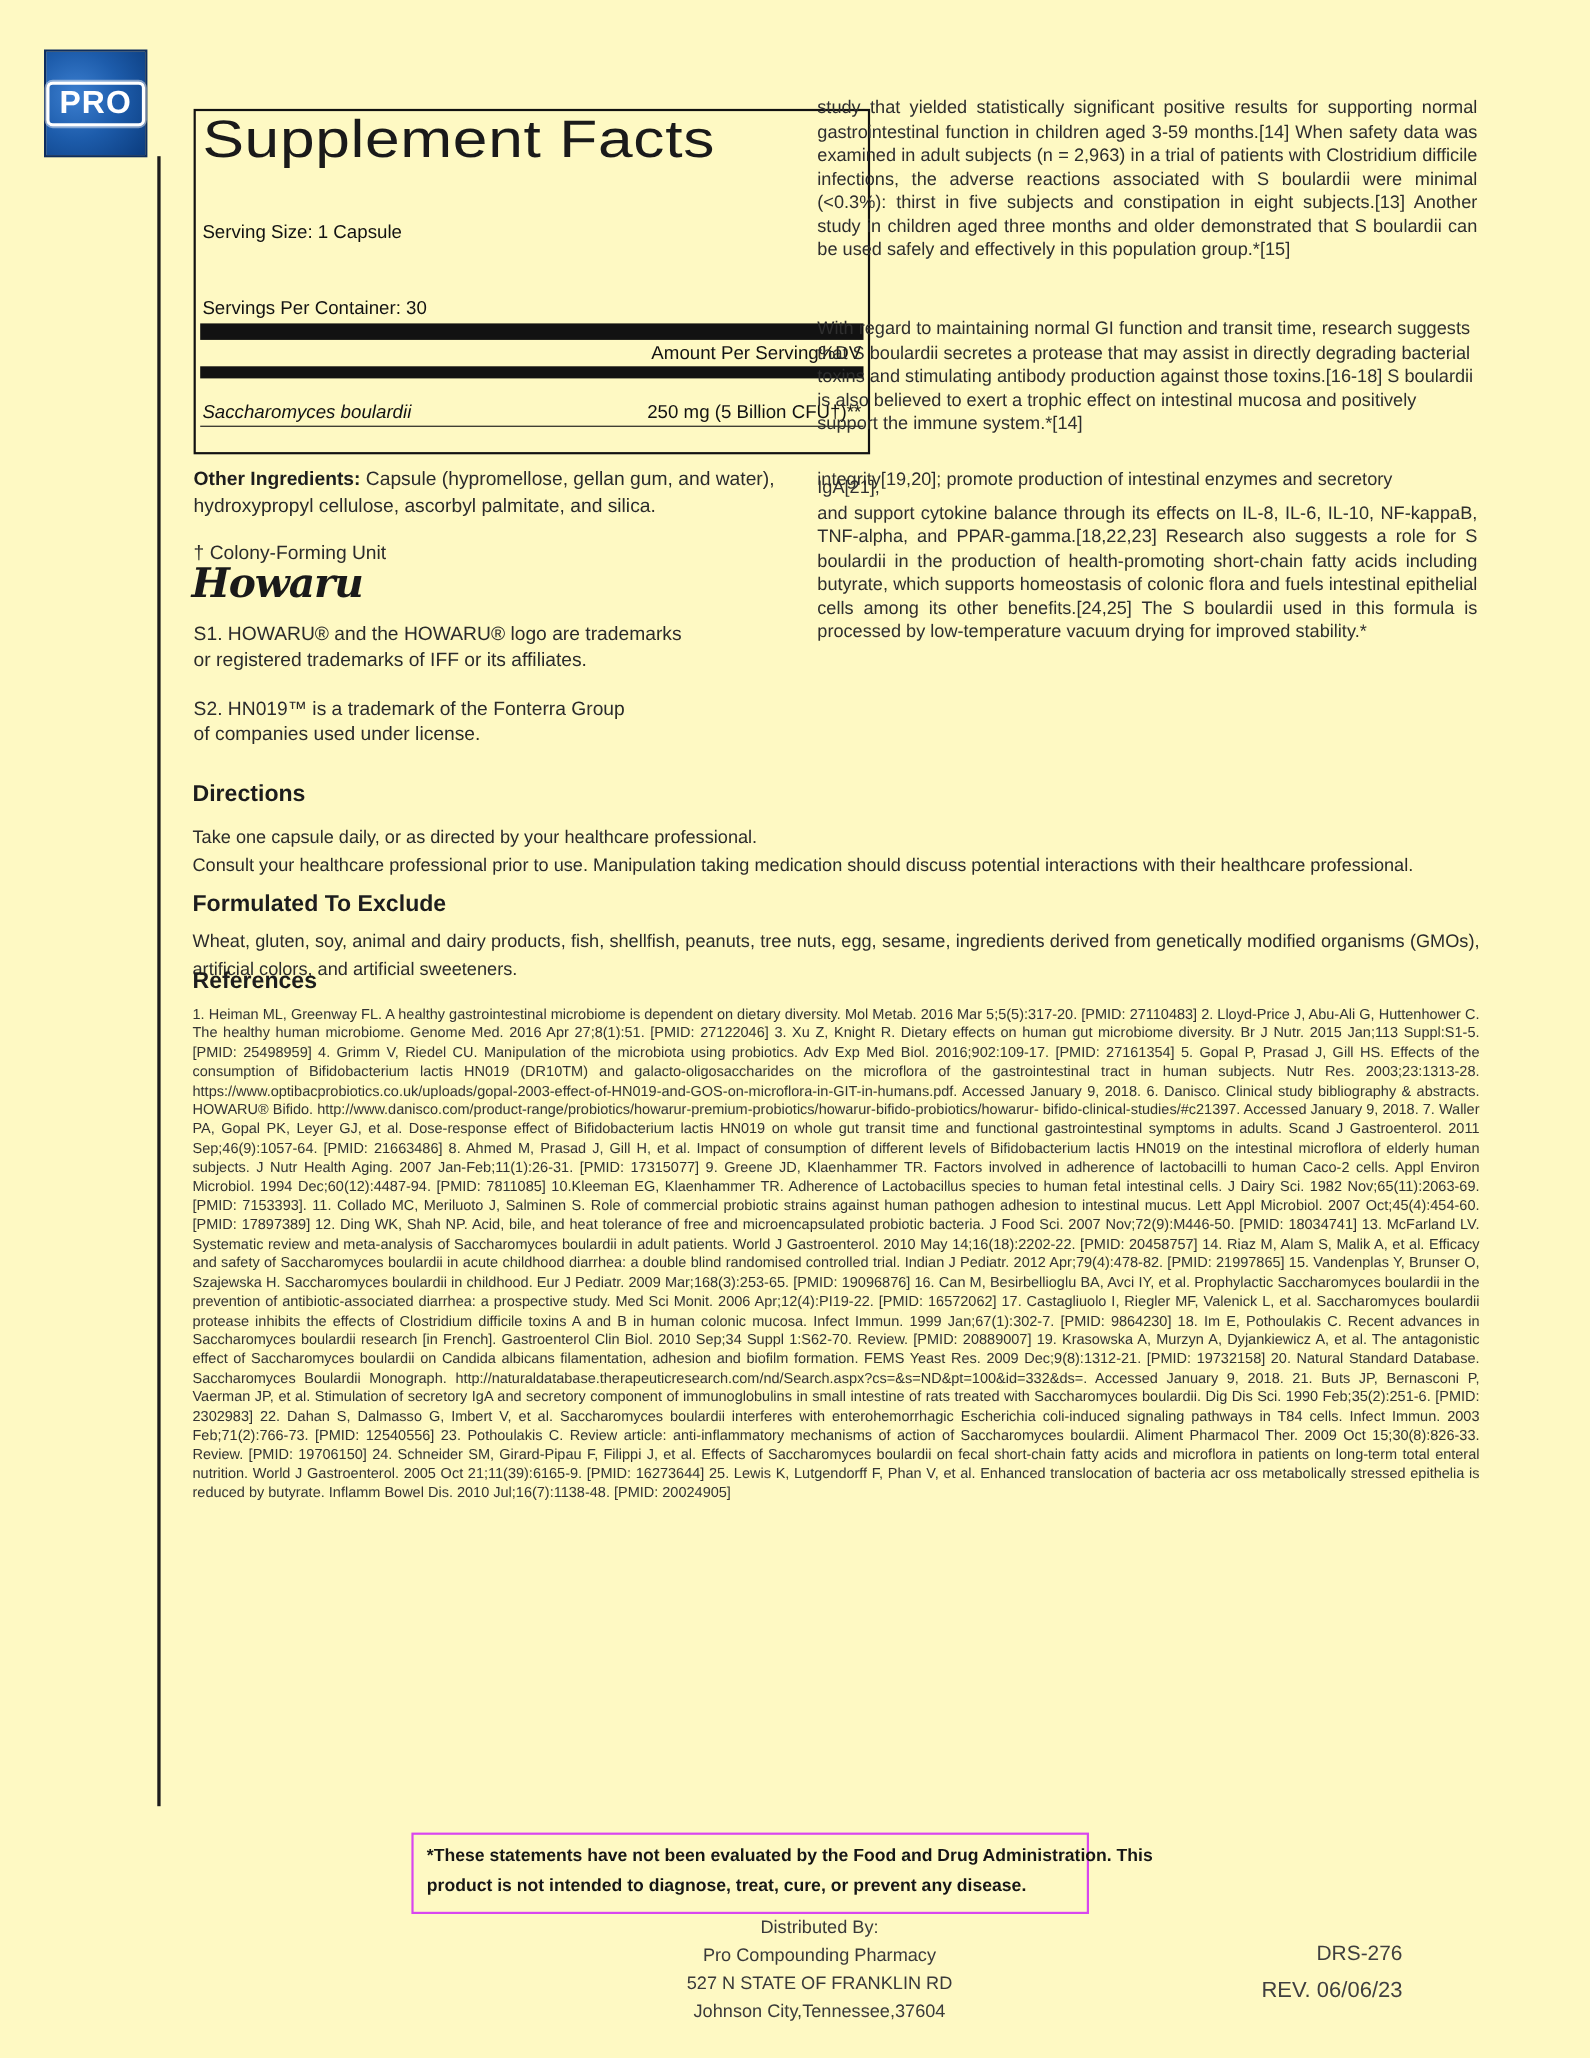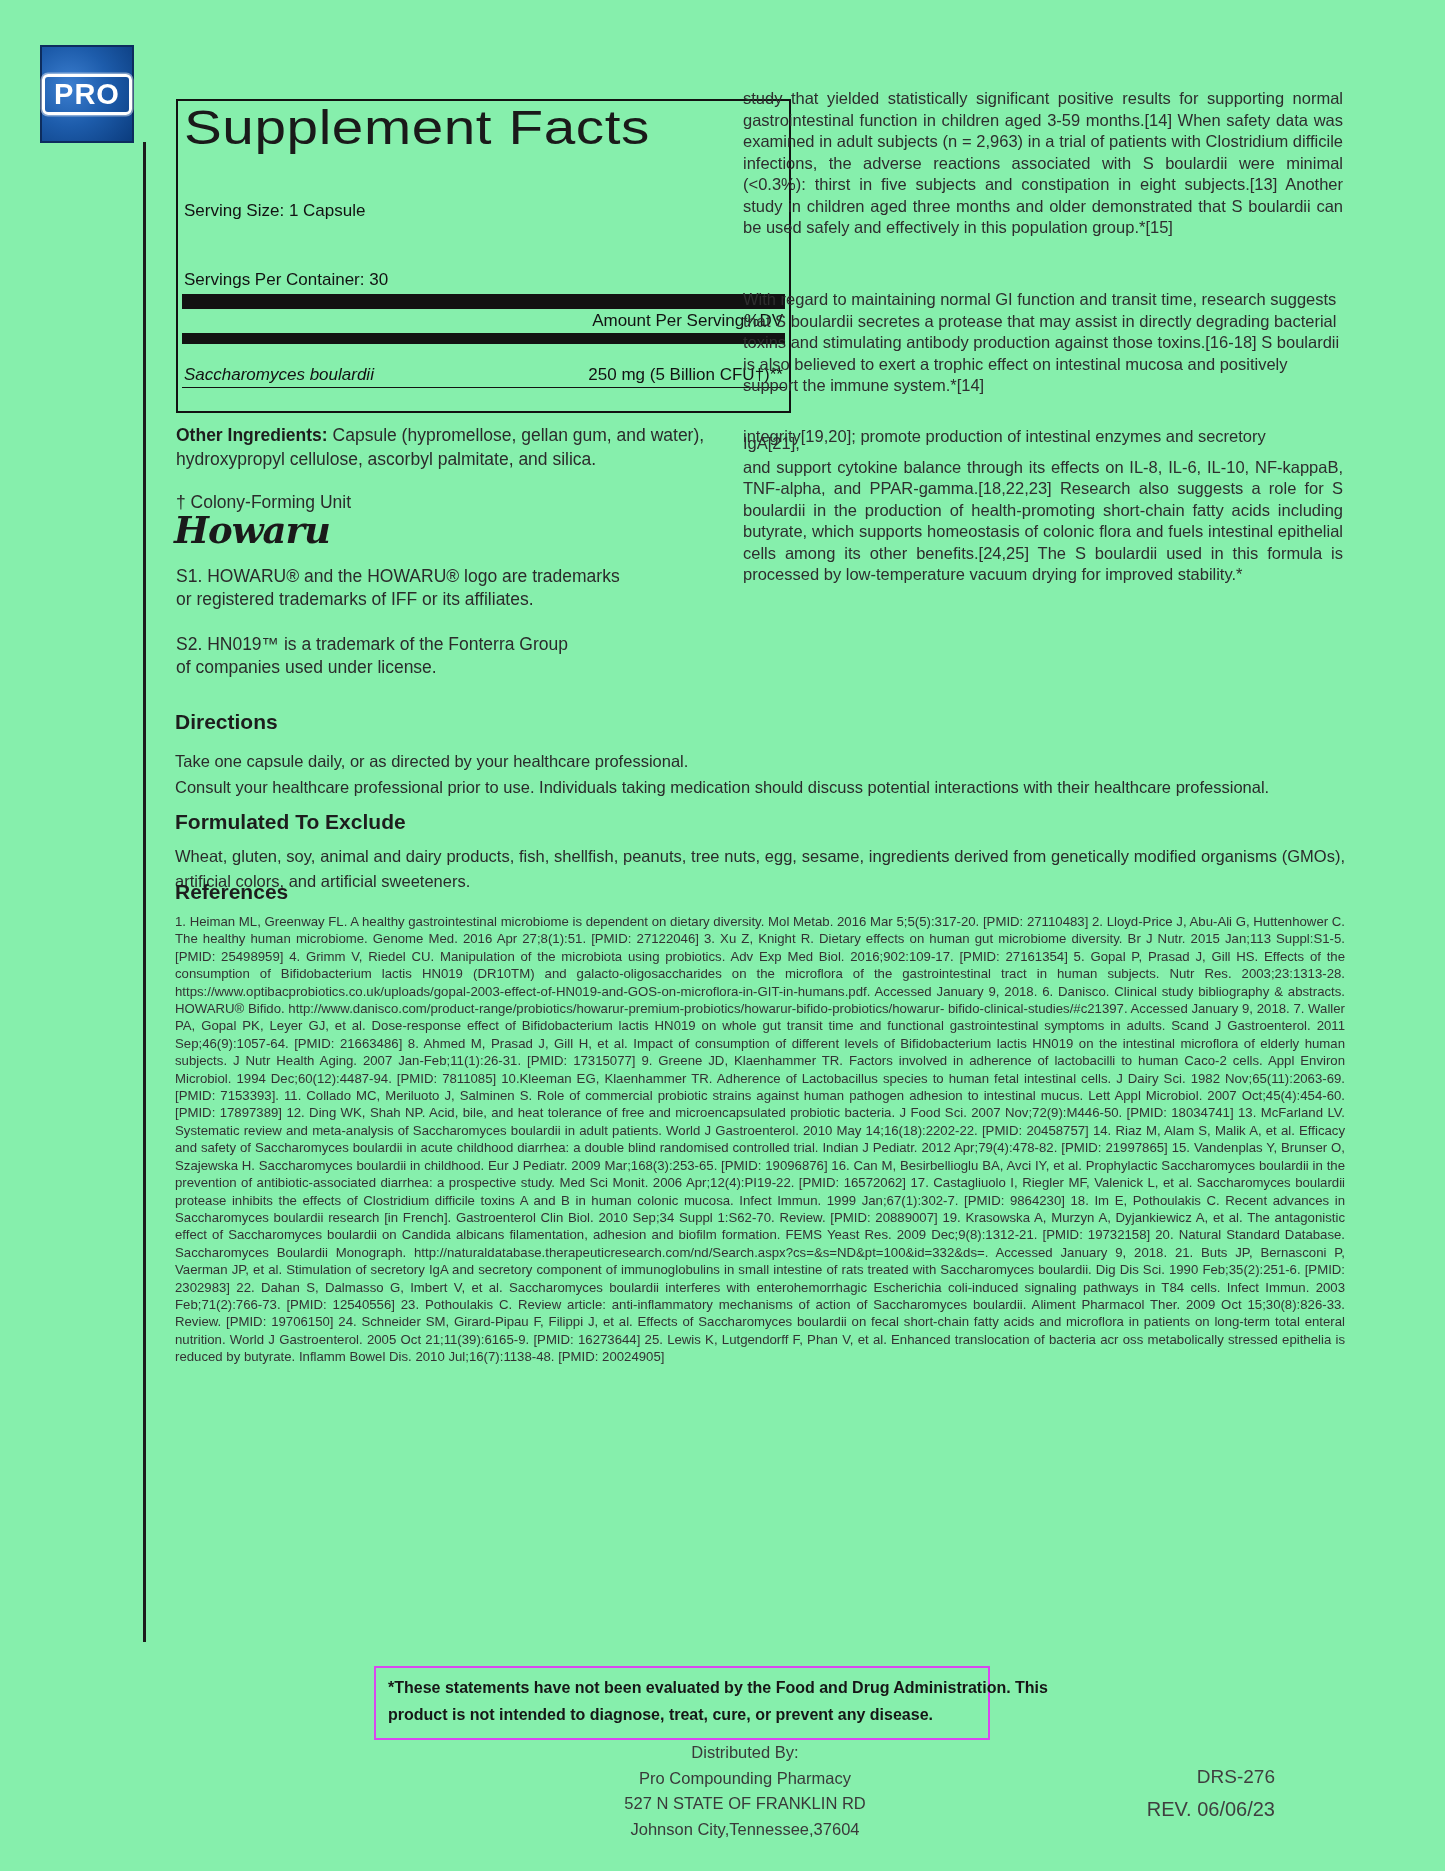--- a/index.html
+++ b/index.html
@@ -1,16 +1,16 @@
 <!DOCTYPE html>
 <html><head>
 <meta charset="utf-8">
 <style>
   html,body{margin:0;padding:0;background:#ffffff;}
-  .page{position:relative;width:1445px;height:1871px;background:#86efac;overflow:hidden;
+  .page{position:relative;width:1445px;height:1871px;background:#fef9c3;overflow:hidden;
         font-family:"Liberation Sans","DejaVu Sans",sans-serif;color:#2b2b2b;}
 
   
   .pro-logo{position:absolute;left:40px;top:45px;width:94px;height:98px;box-sizing:border-box;
     background:radial-gradient(circle at 30% 42%, #3c7fd0 0%, #1d5cab 48%, #0b3c7e 100%);
     border:2px solid #0d2d5e;display:flex;align-items:center;justify-content:center;}
   .pro-inner{border:3px solid #ffffff;border-radius:6px;padding:3px 9px;
     box-shadow:0 0 0 1.5px rgba(255,255,255,.45);}
   .pro-text{color:#ffffff;font-weight:bold;font-size:29px;letter-spacing:1px;line-height:1;}
   .logo-rule{position:absolute;left:143px;top:142px;width:3px;height:1500px;background:#1c1c1c;}
@@ -134,21 +134,21 @@
   <div class="rc rc-p3">
     <span class="l2wrap">
       <span>integrity[19,20]; promote production of intestinal enzymes and secretory</span>
       <span class="overlap">IgA[21],</span>
     </span>
     <span class="p3rest">and support cytokine balance through its effects on IL-8, IL-6, IL-10, NF-kappaB, TNF-alpha, and PPAR-gamma.[18,22,23] Research also suggests a role for S boulardii in the production of health-promoting short-chain fatty acids including butyrate, which supports homeostasis of colonic flora and fuels intestinal epithelial cells among its other benefits.[24,25] The S boulardii used in this formula is processed by low-temperature vacuum drying for improved stability.*</span>
   </div>
 
   <div class="sec-h dir-h">Directions</div>
   <div class="dir-b">Take one capsule daily, or as directed by your healthcare professional.
-Consult your healthcare professional prior to use. Individuals taking medication should discuss potential interactions with their healthcare professional.</div>
+Consult your healthcare professional prior to use. Manipulation taking medication should discuss potential interactions with their healthcare professional.</div>
 
   <div class="sec-h fte-h">Formulated To Exclude</div>
   <div class="fte-b">Wheat, gluten, soy, animal and dairy products, fish, shellfish, peanuts, tree nuts, egg, sesame, ingredients derived from genetically modified organisms (GMOs), artificial colors, and artificial sweeteners.</div>
 
   <div class="sec-h refs-h">References</div>
   <div class="refs-b">1. Heiman ML, Greenway FL. A healthy gastrointestinal microbiome is dependent on dietary diversity. Mol Metab. 2016 Mar 5;5(5):317-20. [PMID: 27110483] 2. Lloyd-Price J, Abu-Ali G, Huttenhower C. The healthy human microbiome. Genome Med. 2016 Apr 27;8(1):51. [PMID: 27122046] 3. Xu Z, Knight R. Dietary effects on human gut microbiome diversity. Br J Nutr. 2015 Jan;113 Suppl:S1-5. [PMID: 25498959] 4. Grimm V, Riedel CU. Manipulation of the microbiota using probiotics. Adv Exp Med Biol. 2016;902:109-17. [PMID: 27161354] 5. Gopal P, Prasad J, Gill HS. Effects of the consumption of Bifidobacterium lactis HN019 (DR10TM) and galacto-oligosaccharides on the microflora of the gastrointestinal tract in human subjects. Nutr Res. 2003;23:1313-28. https://www.optibacprobiotics.co.uk/uploads/gopal-2003-effect-of-HN019-and-GOS-on-microflora-in-GIT-in-humans.pdf. Accessed January 9, 2018. 6. Danisco. Clinical study bibliography &amp; abstracts. HOWARU® Bifido. http://www.danisco.com/product-range/probiotics/howarur-premium-probiotics/howarur-bifido-probiotics/howarur- bifido-clinical-studies/#c21397. Accessed January 9, 2018. 7. Waller PA, Gopal PK, Leyer GJ, et al. Dose-response effect of Bifidobacterium lactis HN019 on whole gut transit time and functional gastrointestinal symptoms in adults. Scand J Gastroenterol. 2011 Sep;46(9):1057-64. [PMID: 21663486] 8. Ahmed M, Prasad J, Gill H, et al. Impact of consumption of different levels of Bifidobacterium lactis HN019 on the intestinal microflora of elderly human subjects. J Nutr Health Aging. 2007 Jan-Feb;11(1):26-31. [PMID: 17315077] 9. Greene JD, Klaenhammer TR. Factors involved in adherence of lactobacilli to human Caco-2 cells. Appl Environ Microbiol. 1994 Dec;60(12):4487-94. [PMID: 7811085] 10.Kleeman EG, Klaenhammer TR. Adherence of Lactobacillus species to human fetal intestinal cells. J Dairy Sci. 1982 Nov;65(11):2063-69. [PMID: 7153393]. 11. Collado MC, Meriluoto J, Salminen S. Role of commercial probiotic strains against human pathogen adhesion to intestinal mucus. Lett Appl Microbiol. 2007 Oct;45(4):454-60. [PMID: 17897389] 12. Ding WK, Shah NP. Acid, bile, and heat tolerance of free and microencapsulated probiotic bacteria. J Food Sci. 2007 Nov;72(9):M446-50. [PMID: 18034741] 13. McFarland LV. Systematic review and meta-analysis of Saccharomyces boulardii in adult patients. World J Gastroenterol. 2010 May 14;16(18):2202-22. [PMID: 20458757] 14. Riaz M, Alam S, Malik A, et al. Efficacy and safety of Saccharomyces boulardii in acute childhood diarrhea: a double blind randomised controlled trial. Indian J Pediatr. 2012 Apr;79(4):478-82. [PMID: 21997865] 15. Vandenplas Y, Brunser O, Szajewska H. Saccharomyces boulardii in childhood. Eur J Pediatr. 2009 Mar;168(3):253-65. [PMID: 19096876] 16. Can M, Besirbellioglu BA, Avci IY, et al. Prophylactic Saccharomyces boulardii in the prevention of antibiotic-associated diarrhea: a prospective study. Med Sci Monit. 2006 Apr;12(4):PI19-22. [PMID: 16572062] 17. Castagliuolo I, Riegler MF, Valenick L, et al. Saccharomyces boulardii protease inhibits the effects of Clostridium difficile toxins A and B in human colonic mucosa. Infect Immun. 1999 Jan;67(1):302-7. [PMID: 9864230] 18. Im E, Pothoulakis C. Recent advances in Saccharomyces boulardii research [in French]. Gastroenterol Clin Biol. 2010 Sep;34 Suppl 1:S62-70. Review. [PMID: 20889007] 19. Krasowska A, Murzyn A, Dyjankiewicz A, et al. The antagonistic effect of Saccharomyces boulardii on Candida albicans filamentation, adhesion and biofilm formation. FEMS Yeast Res. 2009 Dec;9(8):1312-21. [PMID: 19732158] 20. Natural Standard Database. Saccharomyces Boulardii Monograph. http://naturaldatabase.therapeuticresearch.com/nd/Search.aspx?cs=&amp;s=ND&amp;pt=100&amp;id=332&amp;ds=. Accessed January 9, 2018. 21. Buts JP, Bernasconi P, Vaerman JP, et al. Stimulation of secretory IgA and secretory component of immunoglobulins in small intestine of rats treated with Saccharomyces boulardii. Dig Dis Sci. 1990 Feb;35(2):251-6. [PMID: 2302983] 22. Dahan S, Dalmasso G, Imbert V, et al. Saccharomyces boulardii interferes with enterohemorrhagic Escherichia coli-induced signaling pathways in T84 cells. Infect Immun. 2003 Feb;71(2):766-73. [PMID: 12540556] 23. Pothoulakis C. Review article: anti-inflammatory mechanisms of action of Saccharomyces boulardii. Aliment Pharmacol Ther. 2009 Oct 15;30(8):826-33. Review. [PMID: 19706150] 24. Schneider SM, Girard-Pipau F, Filippi J, et al. Effects of Saccharomyces boulardii on fecal short-chain fatty acids and microflora in patients on long-term total enteral nutrition. World J Gastroenterol. 2005 Oct 21;11(39):6165-9. [PMID: 16273644] 25. Lewis K, Lutgendorff F, Phan V, et al. Enhanced translocation of bacteria acr oss metabolically stressed epithelia is reduced by butyrate. Inflamm Bowel Dis. 2010 Jul;16(7):1138-48. [PMID: 20024905]</div>
 
   <div class="disc-box">
     <div class="disc-l1">*These statements have not been evaluated by the Food and Drug Administration. This</div>
     <div>product is not intended to diagnose, treat, cure, or prevent any disease.</div>

